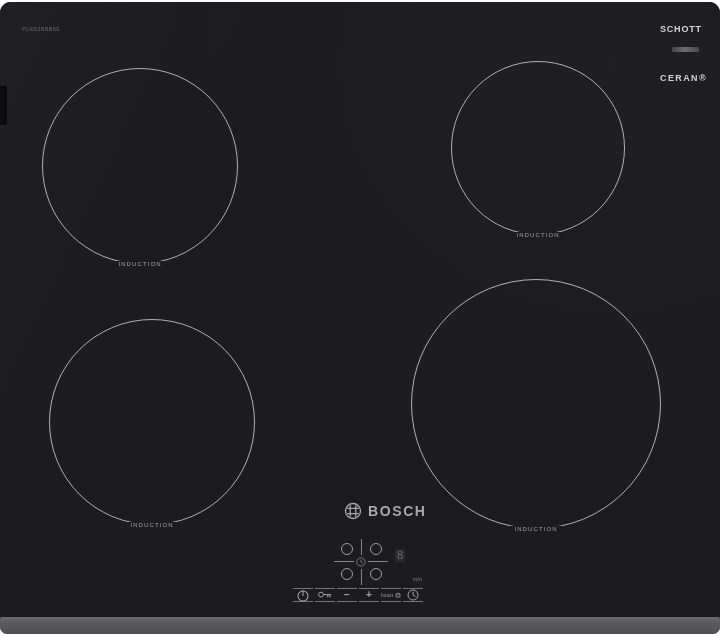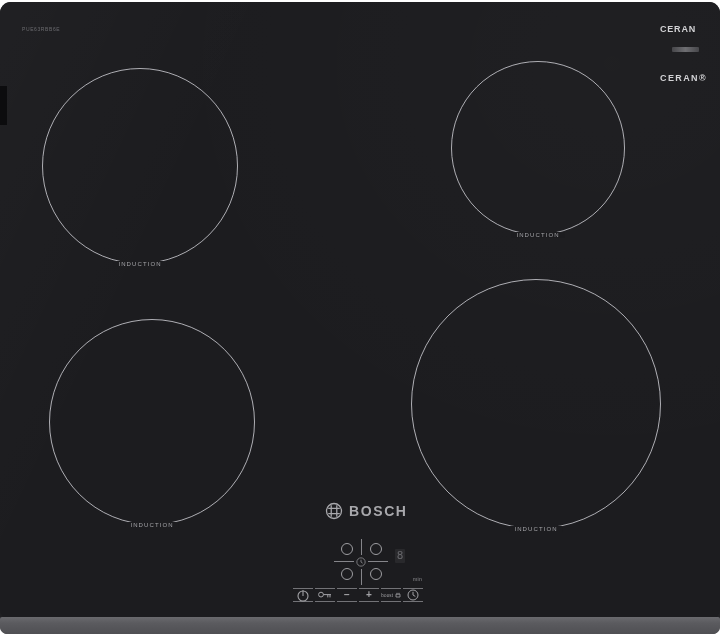--- a/index.html
+++ b/index.html
@@ -61,21 +61,21 @@
     transform:translate(-50%,50%);
     background:#1c1c1f;padding:0 5px;
     font-size:6px;letter-spacing:1.1px;color:#a4a4a8;white-space:nowrap;
   }
   .zone.back-left  {left:42px; top:66px; width:196px;height:196px;}
   .zone.back-right {left:451px;top:59px; width:174px;height:174px;}
   .zone.front-left {left:49px; top:317px;width:206px;height:206px;}
   .zone.front-right{left:411px;top:277px;width:250px;height:250px;}
   
   .brand{
-    position:absolute;left:325px;top:500px;
+    position:absolute;left:344px;top:500px;
     display:flex;align-items:center;gap:6px;color:#a8a8ac;
   }
   .brand svg{width:18px;height:18px;display:block;}
   .brand .name{font-size:14px;font-weight:bold;letter-spacing:1.6px;}
   
   .sel-line{position:absolute;background:#85858a;}
   .sel-v1{left:361px;top:537px;width:1px;height:16px;}
   .sel-v2{left:361px;top:567px;width:1px;height:16px;}
   .sel-h1{left:334px;top:559px;width:20px;height:1px;}
   .sel-h2{left:368px;top:559px;width:20px;height:1px;}
@@ -115,21 +115,21 @@
 </head>
 <body>
 
 <div class="hob">
   <div class="glass">
     <div class="sheen"></div>
 
     <div class="model">PUE63RBB6E</div>
 
     <div class="schott">
-      <div class="l1">CERAN</div>
+      <div class="l1">SCHOTT</div>
       <div class="l2">CERAN®</div>
     </div>
     <div class="schott-sub"></div>
 
     <div class="zone back-left">
       <span class="zone-label">INDUCTION</span>
     </div>
     <div class="zone back-right">
       <span class="zone-label">INDUCTION</span>
     </div>

